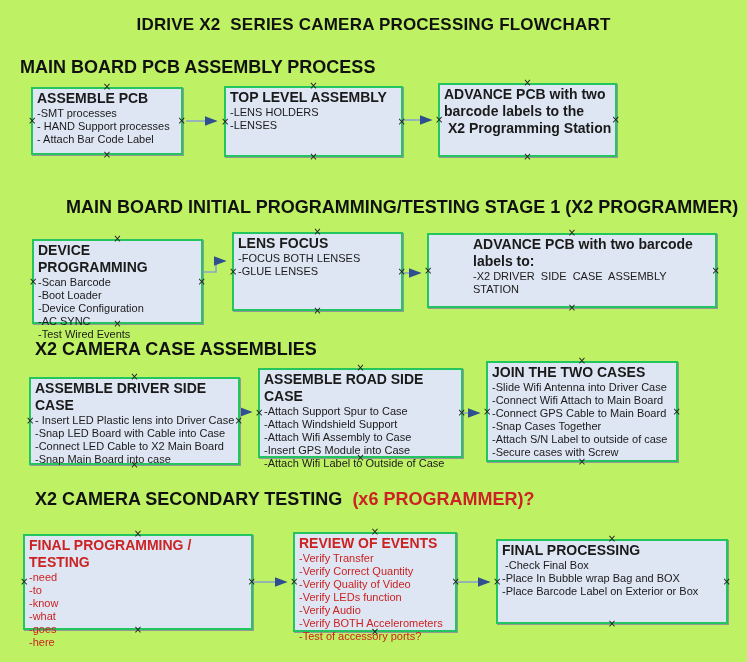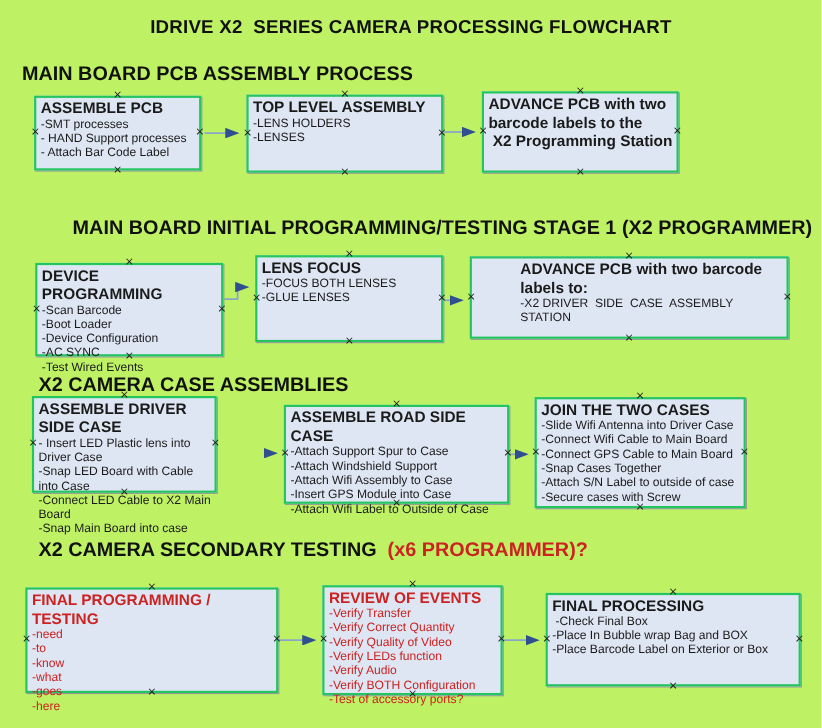--- a/index.html
+++ b/index.html
@@ -120,21 +120,21 @@
     <span class="cp cp-t"></span>
     <span class="cp cp-b"></span>
     <span class="cp cp-l"></span>
     <span class="cp cp-r"></span>
     <div class="bt">ADVANCE PCB with two barcode labels to:</div>
     <div class="ln">-X2 DRIVER  SIDE  CASE  ASSEMBLY STATION</div>
   </div>
 
   <div class="sec-header" style="left:35px;top:339px;">X2 CAMERA CASE ASSEMBLIES</div>
 
-  <div class="fbox" style="left:29px;top:360px;width:168px;height:88px;">
+  <div class="fbox" style="left:29px;top:377px;width:211px;height:88px;">
     <span class="cp cp-t"></span>
     <span class="cp cp-b"></span>
     <span class="cp cp-l"></span>
     <span class="cp cp-r"></span>
     <div class="bt">ASSEMBLE DRIVER SIDE CASE</div>
     <div class="ln">- Insert LED Plastic lens into Driver Case</div>
     <div class="ln">-Snap LED Board with Cable into Case</div>
     <div class="ln">-Connect LED Cable to X2 Main Board</div>
     <div class="ln">-Snap Main Board into case</div>
   </div>
@@ -152,21 +152,21 @@
     <div class="ln">-Attach Wifi Label to Outside of Case</div>
   </div>
 
   <div class="fbox" style="left:486px;top:361px;width:192px;height:101px;">
     <span class="cp cp-t"></span>
     <span class="cp cp-b"></span>
     <span class="cp cp-l"></span>
     <span class="cp cp-r"></span>
     <div class="bt">JOIN THE TWO CASES</div>
     <div class="ln">-Slide Wifi Antenna into Driver Case</div>
-    <div class="ln">-Connect Wifi Cable to Main Board</div>
+    <div class="ln">-Connect Wifi Attach to Main Board</div>
     <div class="ln">-Connect GPS Cable to Main Board</div>
     <div class="ln">-Snap Cases Together</div>
     <div class="ln">-Attach S/N Label to outside of case</div>
     <div class="ln">-Secure cases with Screw</div>
   </div>
 
   <div class="sec-header" style="left:35px;top:489px;"><span>X2 CAMERA SECONDARY TESTING  </span><span class="red">(x6 PROGRAMMER)?</span></div>
 
   <div class="fbox" style="left:23px;top:534px;width:230px;height:96px;">
     <span class="cp cp-t"></span>
@@ -186,21 +186,21 @@
     <span class="cp cp-t"></span>
     <span class="cp cp-b"></span>
     <span class="cp cp-l"></span>
     <span class="cp cp-r"></span>
     <div class="bt red-text">REVIEW OF EVENTS</div>
     <div class="ln red-text">-Verify Transfer</div>
     <div class="ln red-text">-Verify Correct Quantity</div>
     <div class="ln red-text">-Verify Quality of Video</div>
     <div class="ln red-text">-Verify LEDs function</div>
     <div class="ln red-text">-Verify Audio</div>
-    <div class="ln red-text">-Verify BOTH Configuration</div>
+    <div class="ln red-text">-Verify BOTH Accelerometers</div>
     <div class="ln red-text">-Test of accessory ports?</div>
   </div>
 
   <div class="fbox" style="left:496px;top:539px;width:232px;height:85px;">
     <span class="cp cp-t"></span>
     <span class="cp cp-b"></span>
     <span class="cp cp-l"></span>
     <span class="cp cp-r"></span>
     <div class="bt">FINAL PROCESSING</div>
     <div class="ln"> -Check Final Box</div>

